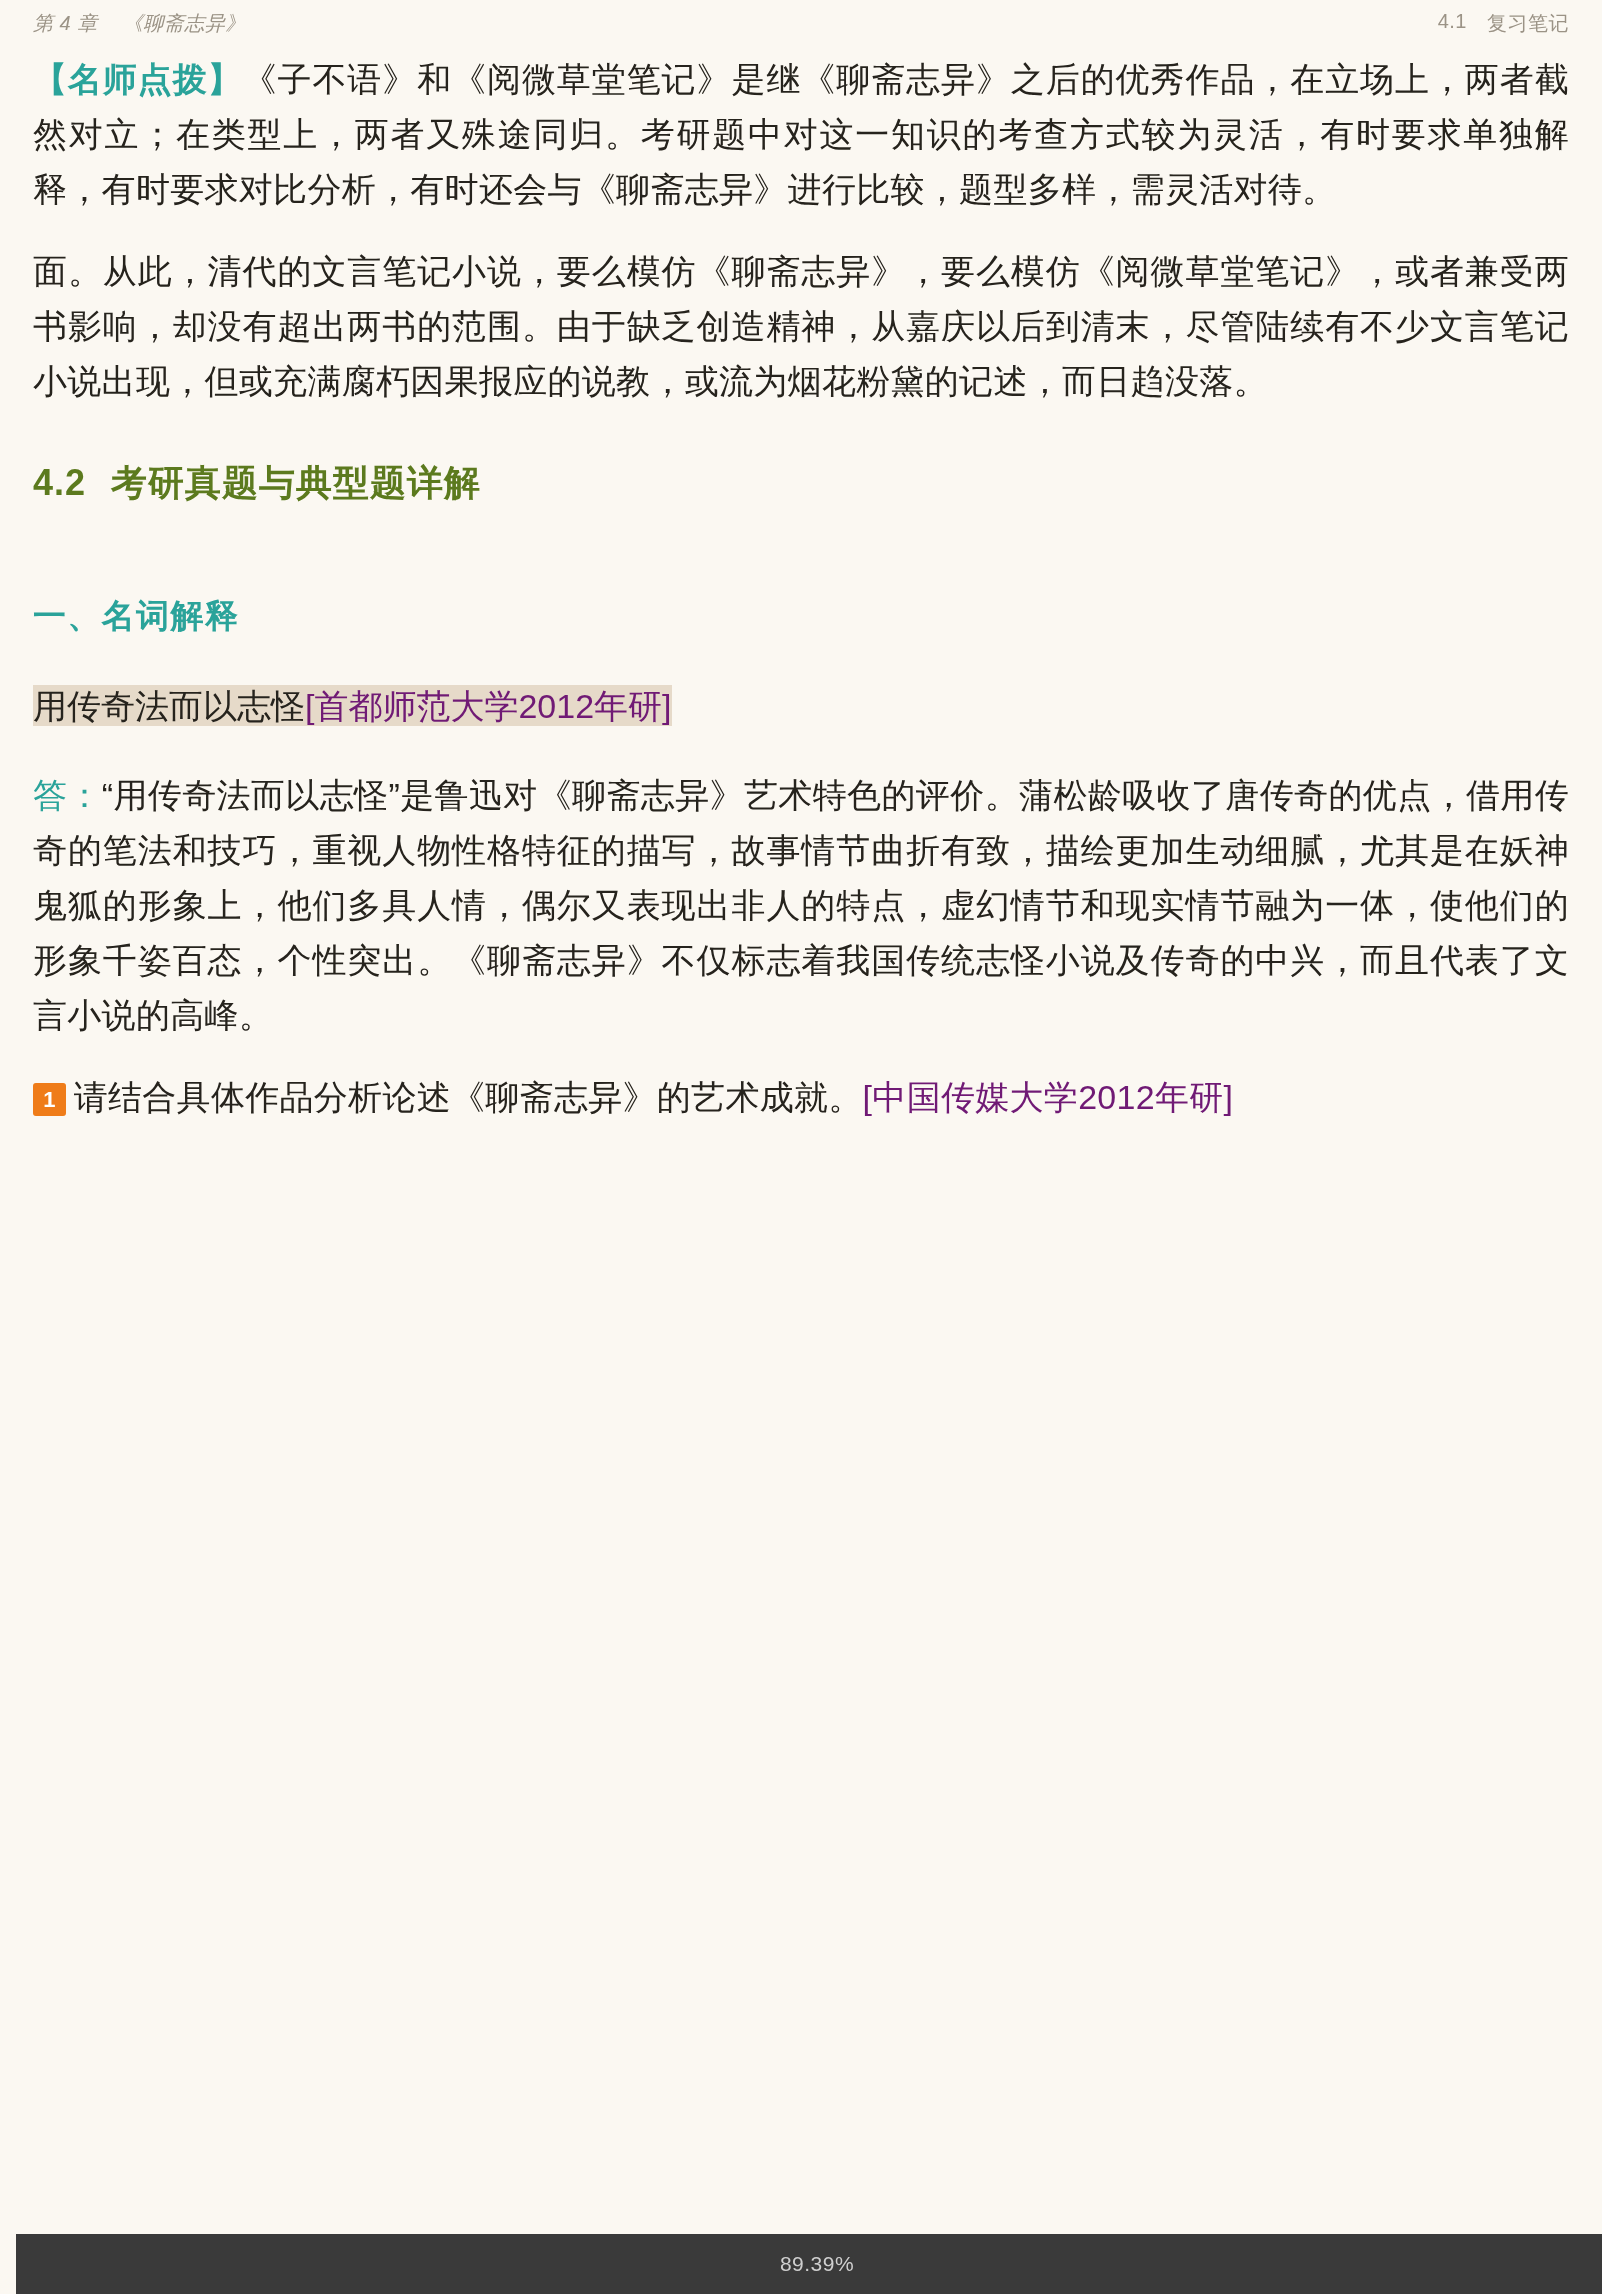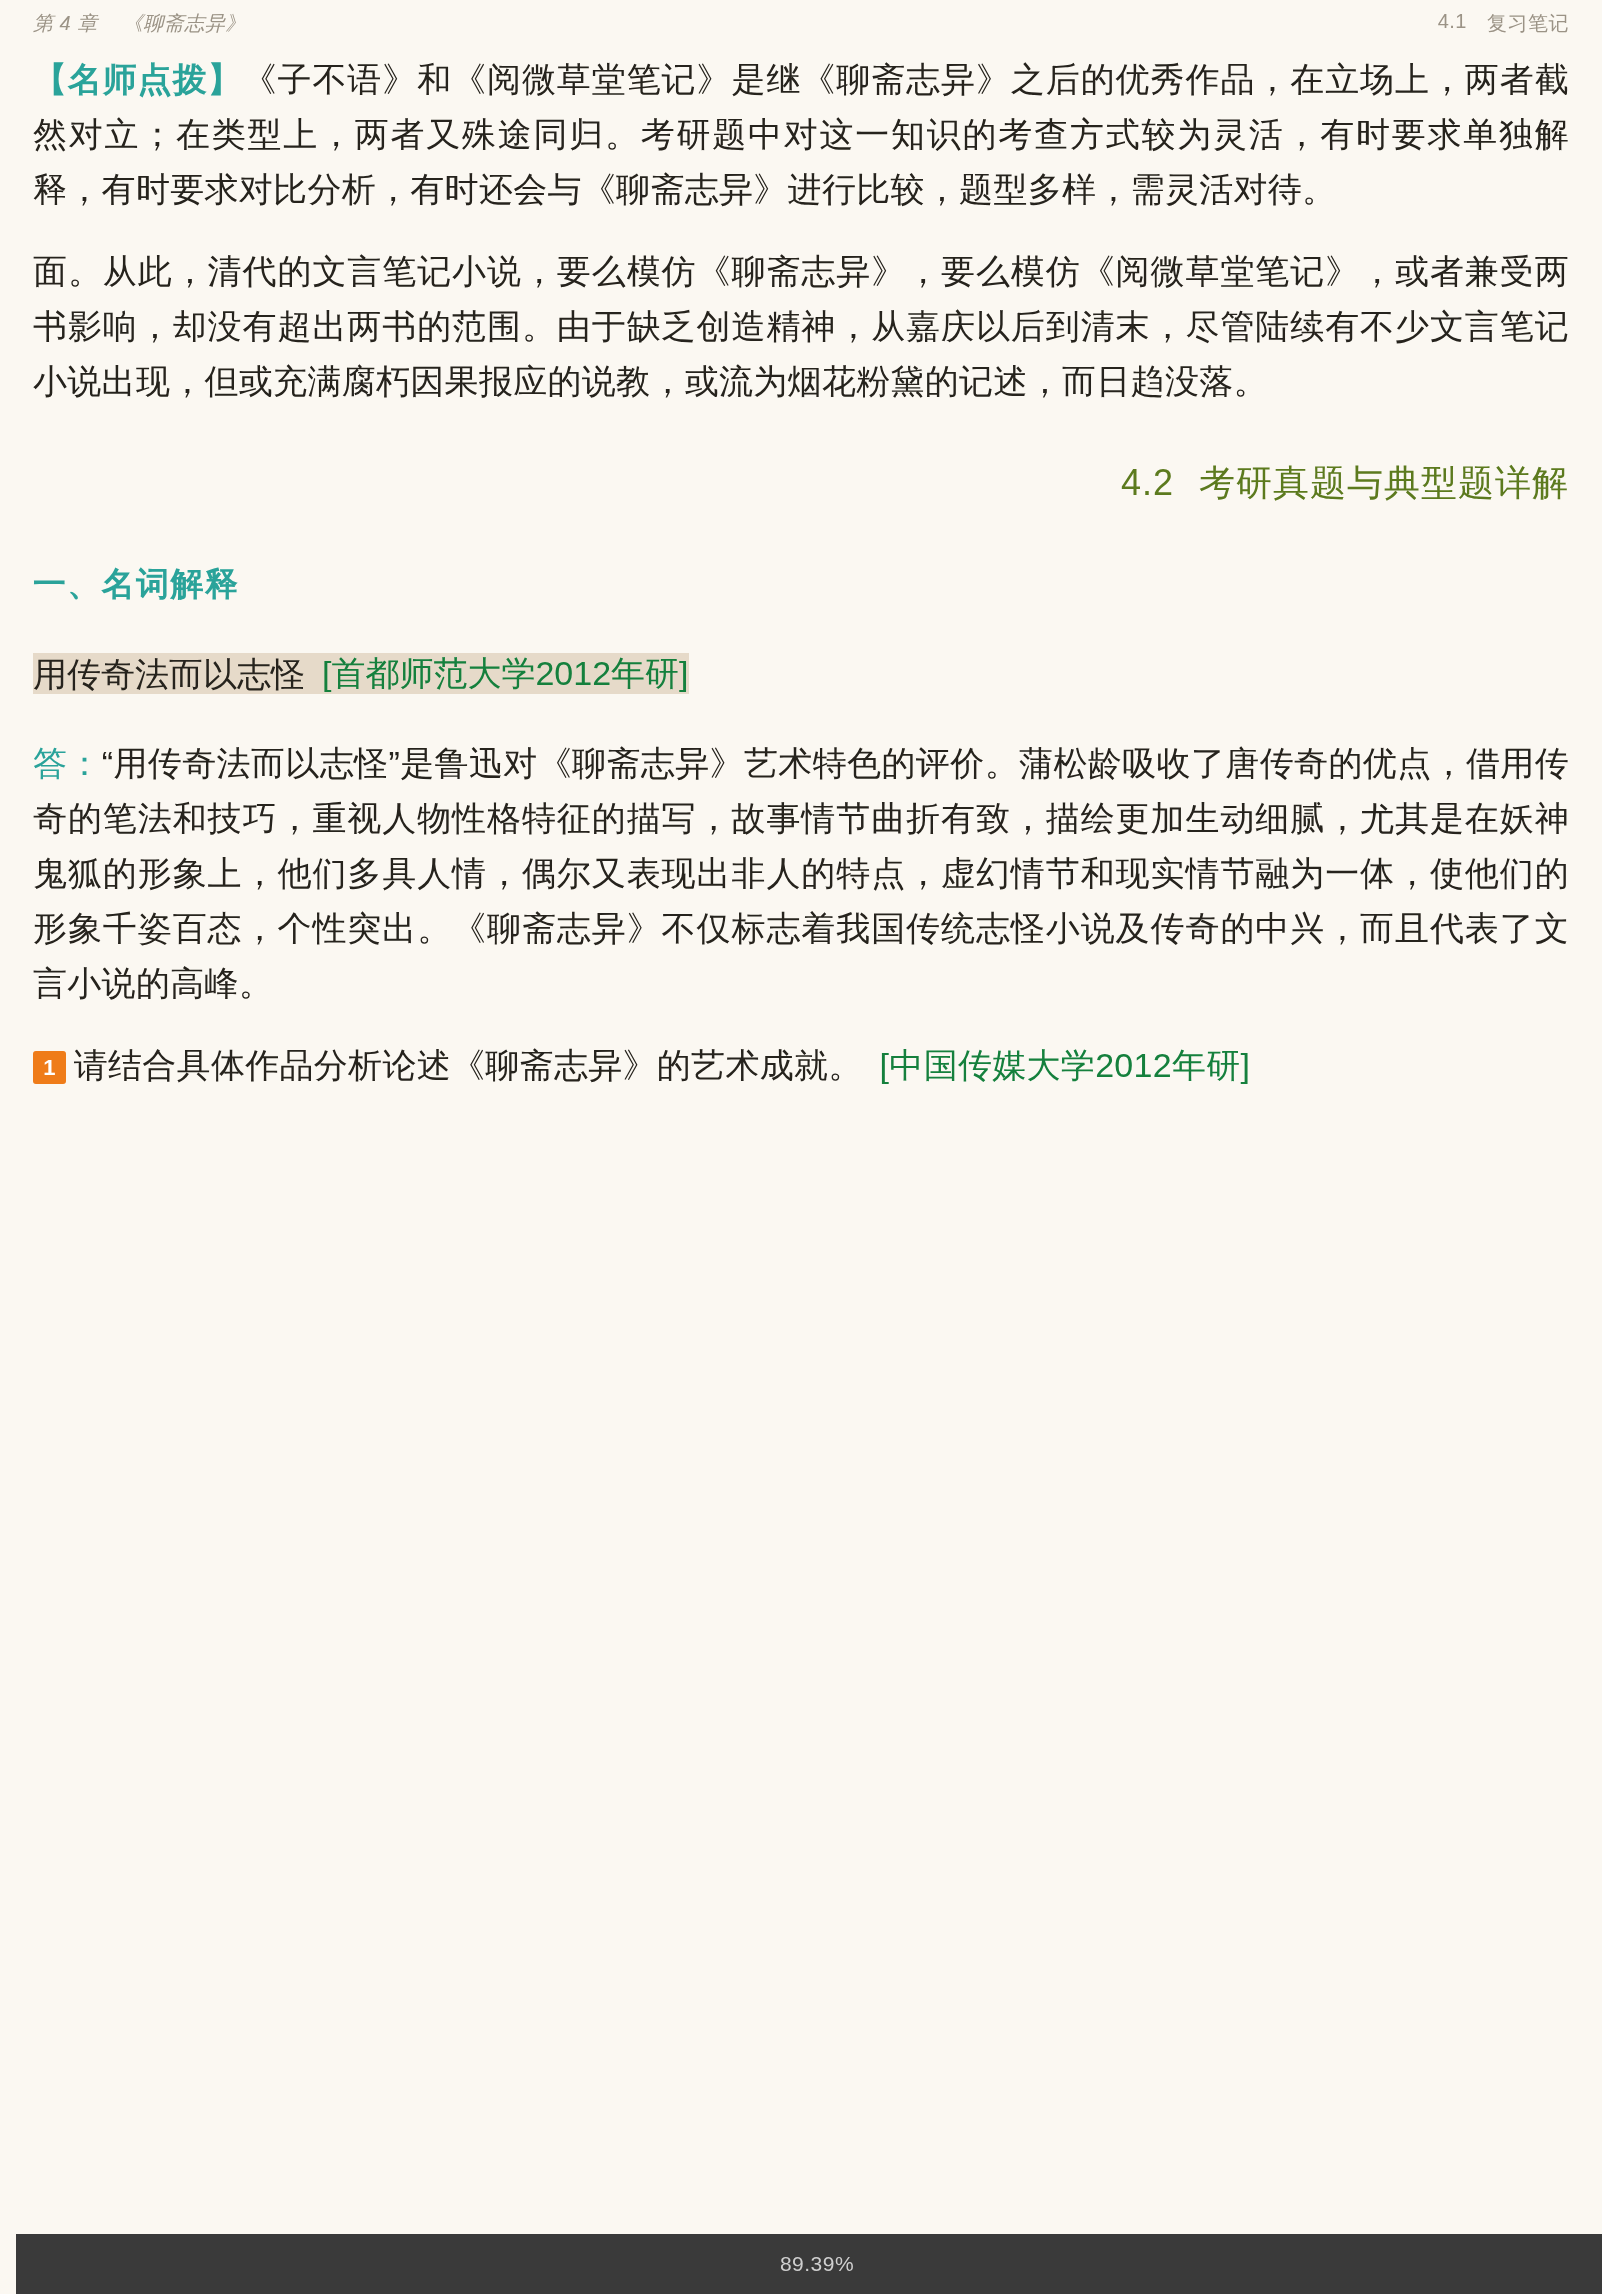--- a/index.html
+++ b/index.html
@@ -68,25 +68,25 @@
     margin-top: 13.4px;
   }
 
   .tip-label {
     color: #2aa39a;
     font-weight: bold;
   }
 
   
   h2.section-title {
-    margin: 50px 0 54px 0;
+    margin: 50px 0 86px 0;
     font-size: 36px;
-    font-weight: normal;
+    font-weight: bold;
     color: #5c7a1e;
-    text-align: right;
+    text-align: left;
     letter-spacing: 1px;
   }
   h2.section-title .num {
     margin-right: 25px;
   }
 
   h3.sub-title {
     margin: 0 0 38px 0;
     font-size: 33px;
     font-weight: bold;
@@ -107,22 +107,21 @@
     padding: 1.9px 0;
   }
   p.q-line {
     margin: 0 0 33px 0;
     font-size: 34px;
     line-height: 1.68;
     text-align: justify;
     color: #26231d;
   }
   .src {
-    color: #15803d;
-    margin-left: 17px;
+    color: #701a75;
   }
   .blank {
     letter-spacing: 0;
   }
 
   
   .ans-label {
     color: #2aa39a;
   }
 

